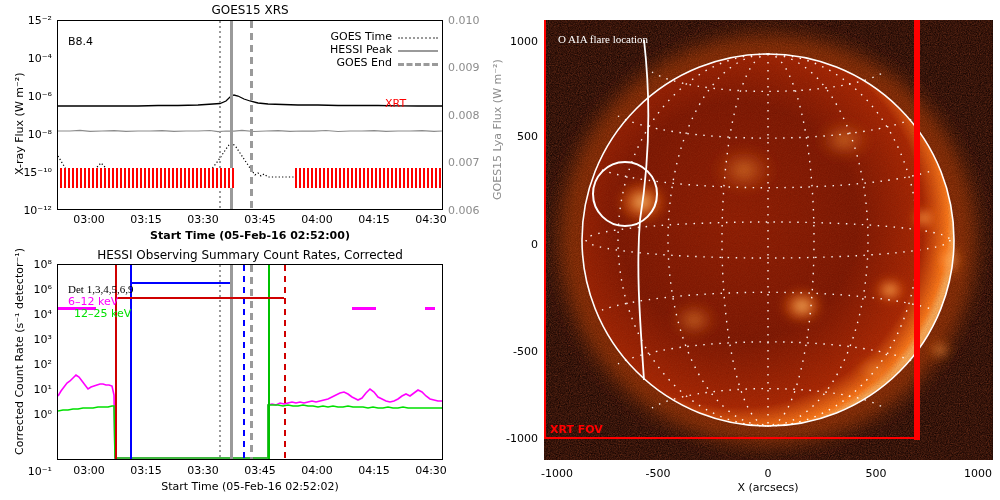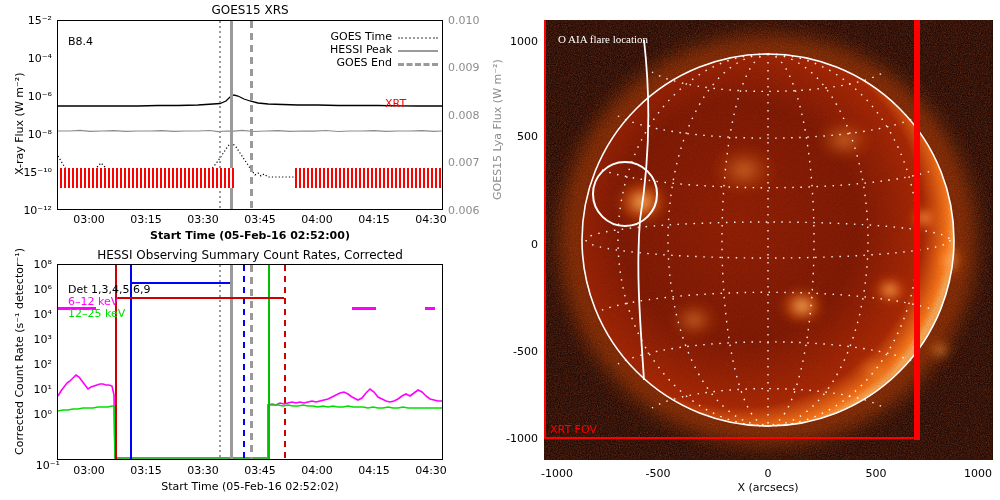--- a/index.html
+++ b/index.html
@@ -8,21 +8,21 @@
   #root{position:relative;width:1000px;height:500px;}
 
   .panel{position:absolute;}
 
   
   .tx{position:absolute;white-space:nowrap;font-size:11px;color:#000;line-height:1;}
   .tx.g{color:#8c8c8c;}
   .tx.r{color:#ff0000;}
   .tx.w{color:#ffffff;font-family:Liberation Serif, serif;}
   .tx.mag{color:#ff00ff;}
-  .tx.grn{color:#00e000;}
+  .tx.grn{color:#00e000;margin-left:6px;}
   .ctr{transform:translateX(-50%);}
   .rt{transform:translateX(-100%);}
   .vert{transform-origin:0 0;transform:rotate(-90deg);}
 
   .ttl{font-size:12px;}
 
   
   .frame{position:absolute;box-sizing:border-box;border:1px solid #000;background:#fff;}
 
   .plotarea{position:absolute;overflow:hidden;}
@@ -136,21 +136,21 @@
   <div class="frame" style="left:57px;top:24px;width:386px;height:196px;"></div>
 
   <div>
     <div class="tx rt" style="left:52px;top:19px;">10⁸</div>
     <div class="tx rt" style="left:52px;top:44px;">10⁶</div>
     <div class="tx rt" style="left:52px;top:69px;">10⁴</div>
     <div class="tx rt" style="left:52px;top:94px;">10³</div>
     <div class="tx rt" style="left:52px;top:119px;">10²</div>
     <div class="tx rt" style="left:52px;top:144px;">10¹</div>
     <div class="tx rt" style="left:52px;top:169px;">10⁰</div>
-    <div class="tx rt" style="left:52px;top:220px;margin-left:8px;">10⁻¹</div>
+    <div class="tx rt" style="left:52px;top:226px;">10⁻¹</div>
   </div>
 
   <div class="tx vert" style="left:14px;top:215px;">Corrected Count Rate (s⁻¹ detector⁻¹)</div>
   <div class="tx ctr" style="left:250px;top:241px;">Start Time (05-Feb-16 02:52:02)</div>
 
   <div>
     <div class="tx ctr" style="left:89px;top:225px;">03:00</div>
     <div class="tx ctr" style="left:146px;top:225px;">03:15</div>
     <div class="tx ctr" style="left:203px;top:225px;">03:30</div>
     <div class="tx ctr" style="left:260px;top:225px;">03:45</div>
@@ -182,21 +182,21 @@
                 57,193 58,193 100,193 155,193 210,193
                 210,140 214,139 218,140 222,138 226,139 230,138 234,137 238,138 242,137 246,138 250,137 254,136 258,137 262,136 266,135 270,134 274,132 278,130 282,128 286,127 290,129 294,132 298,134 300,135 304,133 308,128 312,124 316,127 320,132 324,134 328,136 332,137 336,136 340,134 344,131 348,129 352,131 356,128 360,125 364,127 368,131 372,134 376,135 380,136 384,136"></polyline>
 
       <polyline fill="none" stroke="#00e000" stroke-width="1.6" points="0,146 5,145 10,145 15,144 20,144 25,143 30,143 35,143 40,142 45,142 50,142 54,141 56,141 57,193
                 57,193 120,193 180,193 210,193
                 210,140 215,140 220,140 225,141 230,140 235,141 240,141 245,140 250,141 255,141 260,142 265,141 270,142 275,141 280,142 285,142 290,141 295,142 300,142 305,142 310,143 315,142 320,143 325,143 330,142 335,143 340,143 345,142 350,143 355,143 360,143 365,143 370,143 375,143 380,143 384,143"></polyline>
     </svg>
 
   </div>
 
-  <div class="tx" style="left:68px;top:44px;">Det 1,3,4,5,6,9</div>
+  <div class="tx" style="left:68px;top:44px;font-family:Liberation Serif, serif;">Det 1,3,4,5,6,9</div>
   <div class="tx mag" style="left:68px;top:56px;">6–12 keV</div>
   <div class="tx grn" style="left:68px;top:68px;">12–25 keV</div>
 </div>
 
 <div class="panel" id="aia-panel" style="left:500px;top:0;width:500px;height:500px;">
 
 
   <div>
     <div class="tx rt" style="left:38px;top:36px;">1000</div>
     <div class="tx rt" style="left:38px;top:131px;">500</div>
@@ -298,17 +298,17 @@
       <path d="M 100 20 C 108 90 104 150 96 200 C 92 250 96 300 100 360" fill="none" stroke="#ffffff" stroke-width="1.8"></path>
     </svg>
 
     <div class="flarecirc" style="left:48px;top:141px;width:62px;height:62px;"></div>
 
     <div class="fovline" style="left:370px;top:0;width:6px;height:420px;"></div>
     <div class="fovline" style="left:0;top:417px;width:376px;height:2px;"></div>
     <div class="fovline" style="left:0;top:0;width:2px;height:419px;"></div>
 
     <div class="tx w" style="left:14px;top:14px;">O AIA flare location</div>
-    <div class="tx r" style="left:6px;top:404px;">XRT FOV</div>
+    <div class="tx r" style="left:6px;top:404px;font-weight:bold;">XRT FOV</div>
   </div>
 </div>
 
 </div>
 
 </body></html>

